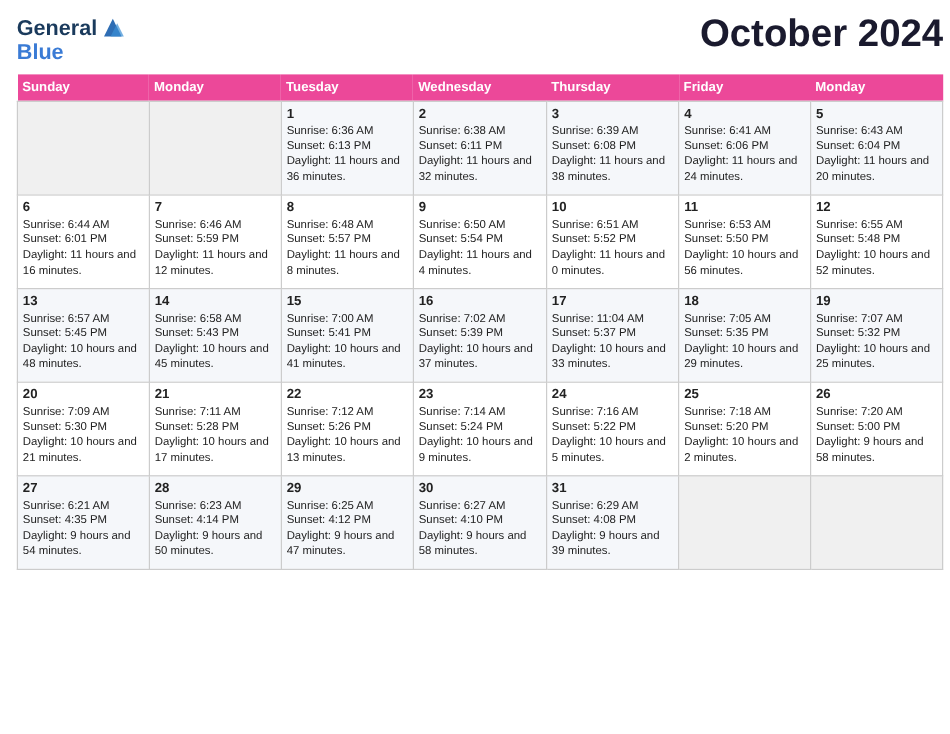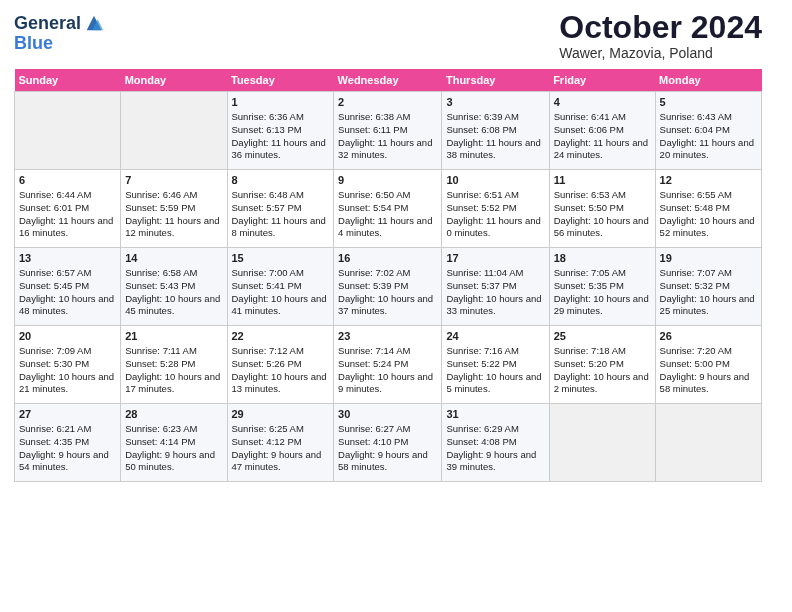--- a/index.html
+++ b/index.html
@@ -5,21 +5,21 @@
     * { margin: 0; padding: 0; box-sizing: border-box; }
     body {
       font-family: Arial, sans-serif;
       background: #fff;
       width: 792px;
       height: 612px;
       overflow: hidden;
     }
     .container {
       width: 792px;
-      padding: 10px 30px 6px 14px;
+      padding: 10px 6px 6px 14px;
     }
     .header {
       display: flex;
       justify-content: space-between;
       align-items: flex-start;
       margin-bottom: 8px;
     }
     .logo {
       display: flex;
       align-items: center;
@@ -105,21 +105,20 @@
             <polygon points="10,20 16,8 22,20" fill="#3a8fd4" opacity="0.7"></polygon>
           </svg>
         </div>
         <div style="display:flex;align-items:center;">
           <span class="logo-text"><span>Blue</span></span>
         </div>
       </div>
     </div>
     <div class="title-block">
       <div class="month-title">October 2024</div>
-      <div class="location">Wawer, Mazovia, Poland</div>
     </div>
   </div>
 
   <table>
     <thead>
       <tr>
       <th>Sunday</th>
           <th>Monday</th>
           <th>Tuesday</th>
           <th>Wednesday</th>

